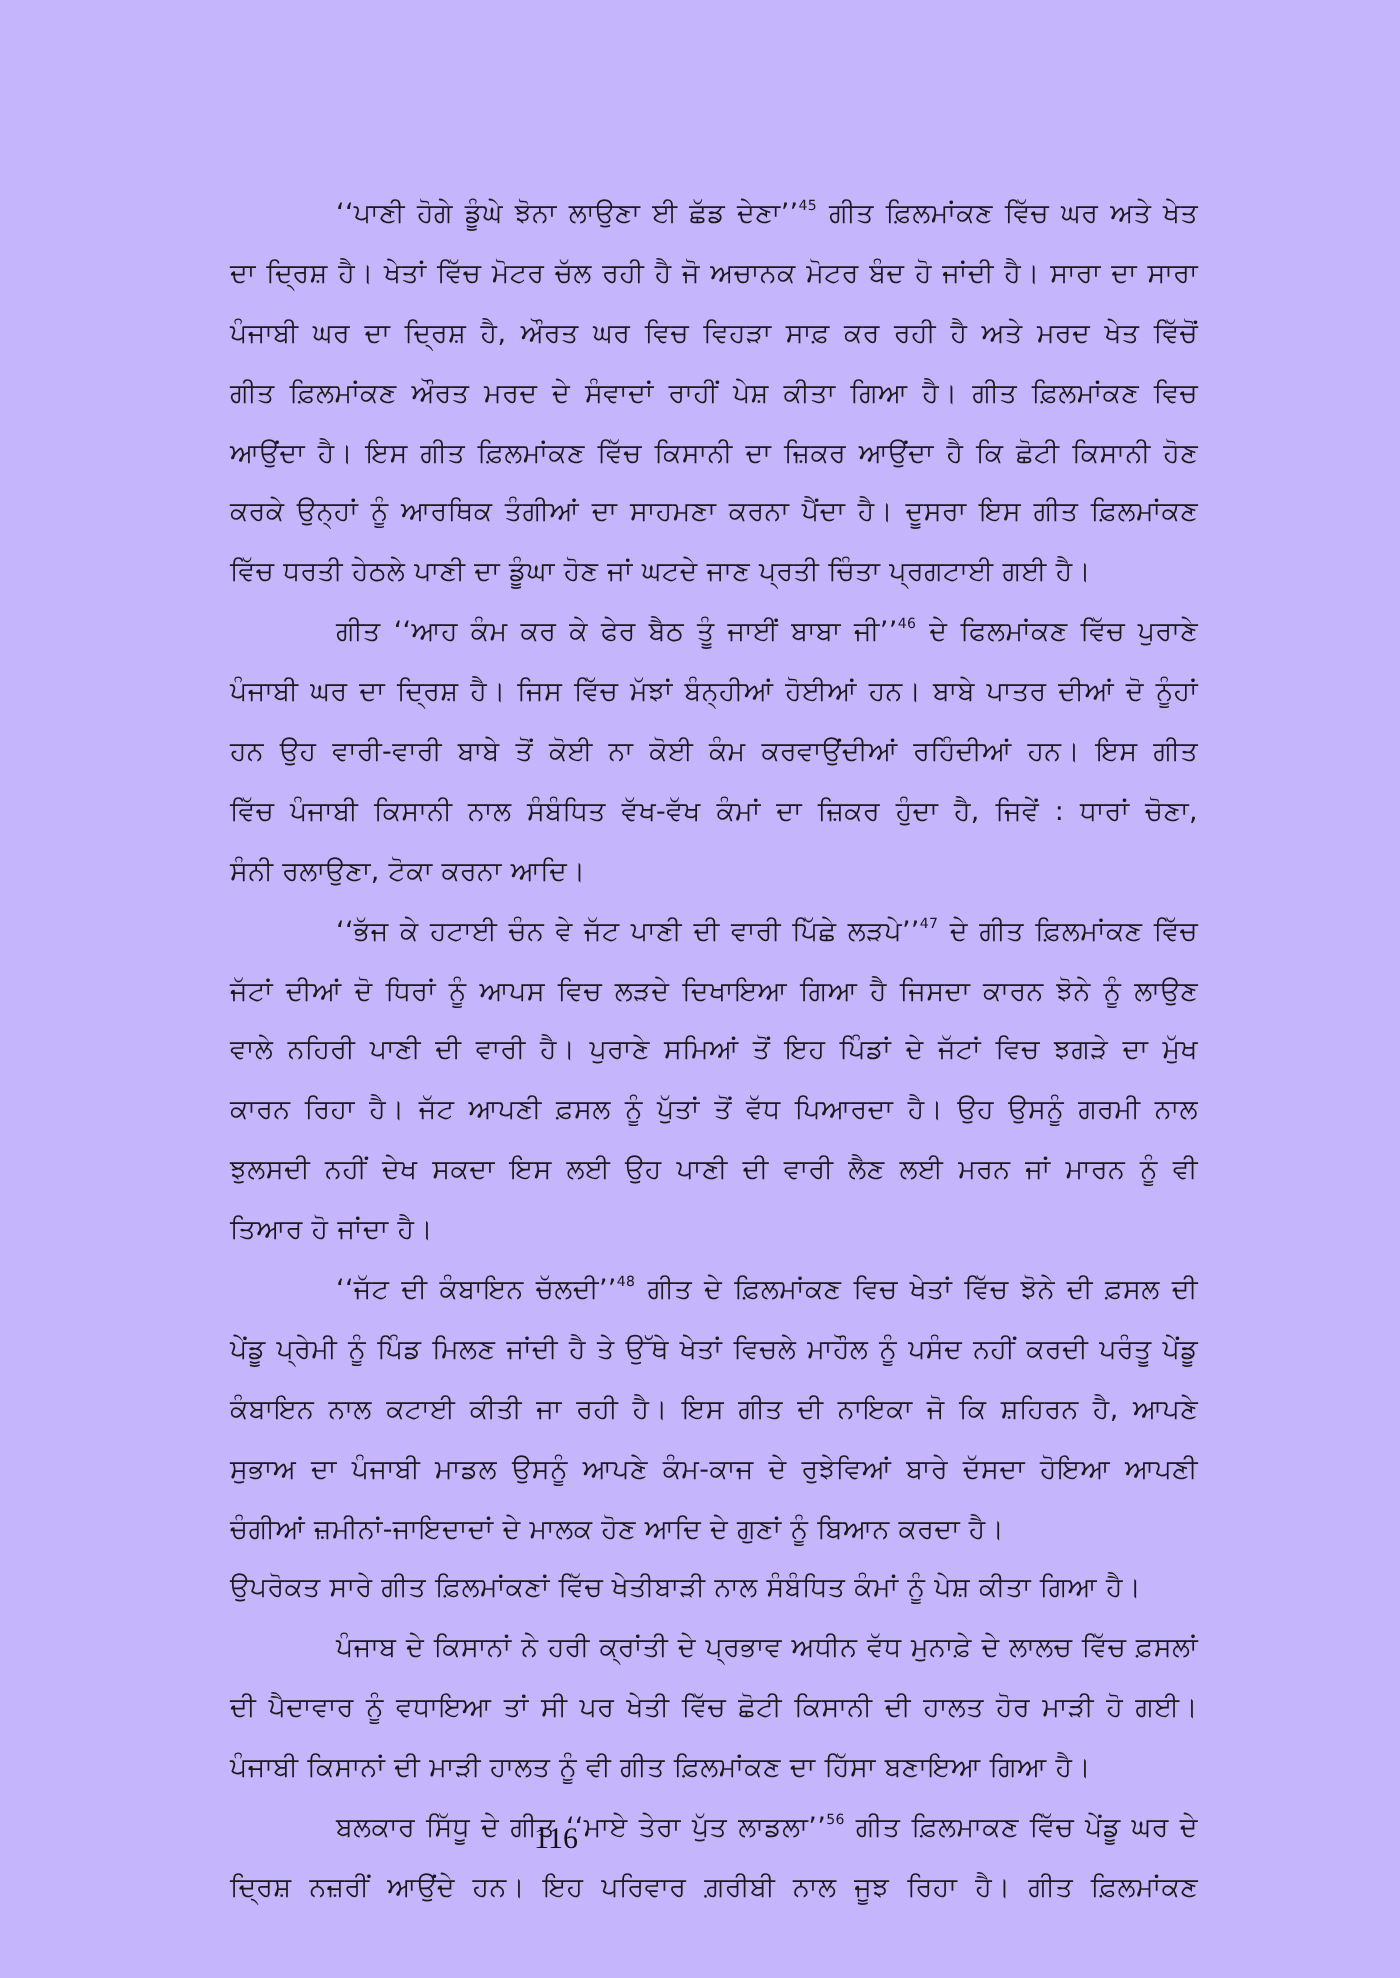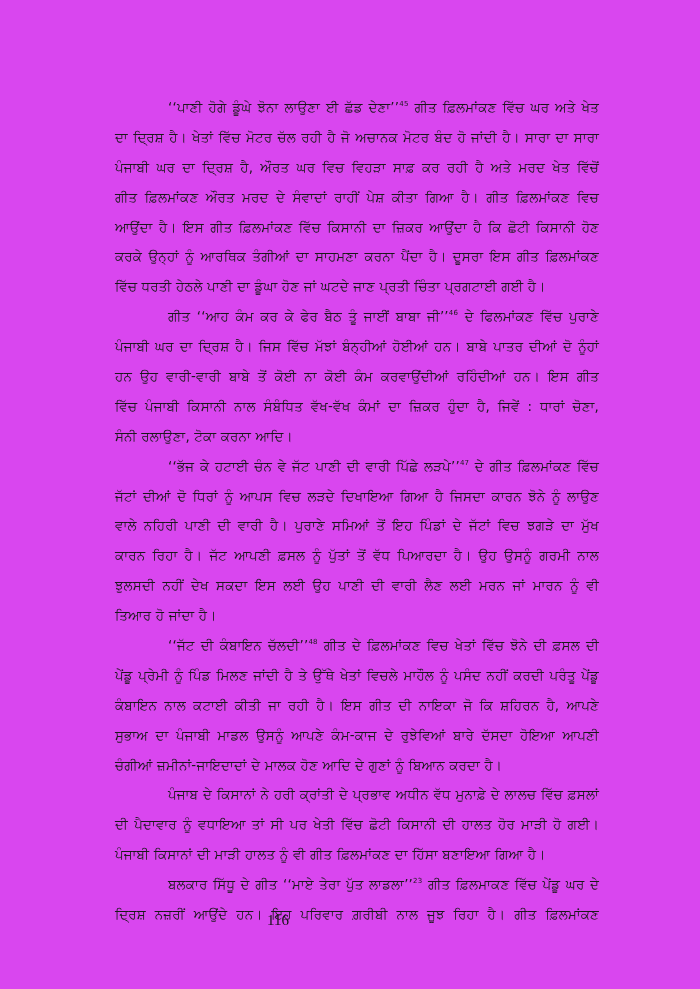--- a/index.html
+++ b/index.html
@@ -1,18 +1,18 @@
 <!DOCTYPE html>
 <html><head>
 <meta charset="utf-8">
 <style>
   html, body { margin: 0; padding: 0; background: #ffffff; }
   body { width: 700px; height: 989px; position: relative; overflow: hidden; }
   .page {
-    position: absolute; left: 0; top: 0; width: 700px; height: 989px; background: #d946ef;
+    position: absolute; left: 0; top: 0; width: 700px; height: 989px; background: #c4b5fd;
   }
   .text-body {
     position: absolute; left: 115px; top: 93px; width: 484px;
     font-family: "DejaVu Sans", sans-serif;
     font-size: 13.4px;
     color: #1a1a1a;
   }
   .line {
     height: 29.9px; line-height: 29.9px;
     white-space: nowrap;
@@ -51,20 +51,21 @@
       <div class="line"><span>ਜੱਟਾਂ ਦੀਆਂ ਦੋ ਧਿਰਾਂ ਨੂੰ ਆਪਸ ਵਿਚ ਲੜਦੇ ਦਿਖਾਇਆ ਗਿਆ ਹੈ ਜਿਸਦਾ ਕਾਰਨ ਝੋਨੇ ਨੂੰ ਲਾਉਣ</span></div>
       <div class="line"><span>ਵਾਲੇ ਨਹਿਰੀ ਪਾਣੀ ਦੀ ਵਾਰੀ ਹੈ। ਪੁਰਾਣੇ ਸਮਿਆਂ ਤੋਂ ਇਹ ਪਿੰਡਾਂ ਦੇ ਜੱਟਾਂ ਵਿਚ ਝਗੜੇ ਦਾ ਮੁੱਖ</span></div>
       <div class="line"><span>ਕਾਰਨ ਰਿਹਾ ਹੈ। ਜੱਟ ਆਪਣੀ ਫ਼ਸਲ ਨੂੰ ਪੁੱਤਾਂ ਤੋਂ ਵੱਧ ਪਿਆਰਦਾ ਹੈ। ਉਹ ਉਸਨੂੰ ਗਰਮੀ ਨਾਲ</span></div>
       <div class="line"><span>ਝੁਲਸਦੀ ਨਹੀਂ ਦੇਖ ਸਕਦਾ ਇਸ ਲਈ ਉਹ ਪਾਣੀ ਦੀ ਵਾਰੀ ਲੈਣ ਲਈ ਮਰਨ ਜਾਂ ਮਾਰਨ ਨੂੰ ਵੀ</span></div>
       <div class="line last"><span>ਤਿਆਰ ਹੋ ਜਾਂਦਾ ਹੈ।</span></div>
       <div class="line indent"><span>‘‘ਜੱਟ ਦੀ ਕੰਬਾਇਨ ਚੱਲਦੀ’’</span><sup>48</sup><span> ਗੀਤ ਦੇ ਫ਼ਿਲਮਾਂਕਣ ਵਿਚ ਖੇਤਾਂ ਵਿੱਚ ਝੋਨੇ ਦੀ ਫ਼ਸਲ ਦੀ</span></div>
       <div class="line"><span>ਪੇਂਡੂ ਪ੍ਰੇਮੀ ਨੂੰ ਪਿੰਡ ਮਿਲਣ ਜਾਂਦੀ ਹੈ ਤੇ ਉੱਥੇ ਖੇਤਾਂ ਵਿਚਲੇ ਮਾਹੌਲ ਨੂੰ ਪਸੰਦ ਨਹੀਂ ਕਰਦੀ ਪਰੰਤੂ ਪੇਂਡੂ</span></div>
       <div class="line"><span>ਕੰਬਾਇਨ ਨਾਲ ਕਟਾਈ ਕੀਤੀ ਜਾ ਰਹੀ ਹੈ। ਇਸ ਗੀਤ ਦੀ ਨਾਇਕਾ ਜੋ ਕਿ ਸ਼ਹਿਰਨ ਹੈ, ਆਪਣੇ</span></div>
       <div class="line"><span>ਸੁਭਾਅ ਦਾ ਪੰਜਾਬੀ ਮਾਡਲ ਉਸਨੂੰ ਆਪਣੇ ਕੰਮ-ਕਾਜ ਦੇ ਰੁਝੇਵਿਆਂ ਬਾਰੇ ਦੱਸਦਾ ਹੋਇਆ ਆਪਣੀ</span></div>
       <div class="line last"><span>ਚੰਗੀਆਂ ਜ਼ਮੀਨਾਂ-ਜਾਇਦਾਦਾਂ ਦੇ ਮਾਲਕ ਹੋਣ ਆਦਿ ਦੇ ਗੁਣਾਂ  ਨੂੰ ਬਿਆਨ ਕਰਦਾ ਹੈ।</span></div>
+      <div class="line last"><span>ਉਪਰੋਕਤ ਸਾਰੇ ਗੀਤ ਫ਼ਿਲਮਾਂਕਣਾਂ ਵਿੱਚ ਖੇਤੀਬਾੜੀ ਨਾਲ ਸੰਬੰਧਿਤ ਕੰਮਾਂ ਨੂੰ ਪੇਸ਼ ਕੀਤਾ ਗਿਆ ਹੈ।</span></div>
       <div class="line indent"><span>ਪੰਜਾਬ ਦੇ ਕਿਸਾਨਾਂ ਨੇ ਹਰੀ ਕ੍ਰਾਂਤੀ ਦੇ ਪ੍ਰਭਾਵ ਅਧੀਨ ਵੱਧ ਮੁਨਾਫ਼ੇ ਦੇ ਲਾਲਚ ਵਿੱਚ ਫ਼ਸਲਾਂ</span></div>
       <div class="line"><span>ਦੀ ਪੈਦਾਵਾਰ ਨੂੰ ਵਧਾਇਆ ਤਾਂ ਸੀ ਪਰ ਖੇਤੀ ਵਿੱਚ ਛੋਟੀ ਕਿਸਾਨੀ ਦੀ ਹਾਲਤ ਹੋਰ ਮਾੜੀ ਹੋ ਗਈ।</span></div>
       <div class="line last"><span>ਪੰਜਾਬੀ ਕਿਸਾਨਾਂ ਦੀ ਮਾੜੀ ਹਾਲਤ ਨੂੰ ਵੀ ਗੀਤ ਫ਼ਿਲਮਾਂਕਣ ਦਾ ਹਿੱਸਾ ਬਣਾਇਆ ਗਿਆ ਹੈ।</span></div>
-      <div class="line indent"><span>ਬਲਕਾਰ ਸਿੱਧੂ ਦੇ ਗੀਤ ‘‘ਮਾਏ ਤੇਰਾ ਪੁੱਤ ਲਾਡਲਾ’’</span><sup>23</sup><span> ਗੀਤ ਫ਼ਿਲਮਾਕਣ ਵਿੱਚ ਪੇਂਡੂ ਘਰ ਦੇ</span></div>
+      <div class="line indent"><span>ਬਲਕਾਰ ਸਿੱਧੂ ਦੇ ਗੀਤ ‘‘ਮਾਏ ਤੇਰਾ ਪੁੱਤ ਲਾਡਲਾ’’</span><sup>56</sup><span> ਗੀਤ ਫ਼ਿਲਮਾਕਣ ਵਿੱਚ ਪੇਂਡੂ ਘਰ ਦੇ</span></div>
       <div class="line"><span>ਦ੍ਰਿਸ਼ ਨਜ਼ਰੀਂ ਆਉਂਦੇ ਹਨ। ਇਹ ਪਰਿਵਾਰ ਗ਼ਰੀਬੀ ਨਾਲ ਜੂਝ ਰਿਹਾ ਹੈ। ਗੀਤ ਫ਼ਿਲਮਾਂਕਣ</span></div>
     </div>
   <div class="page-number">116</div>
 </div>
 
 </body></html>

